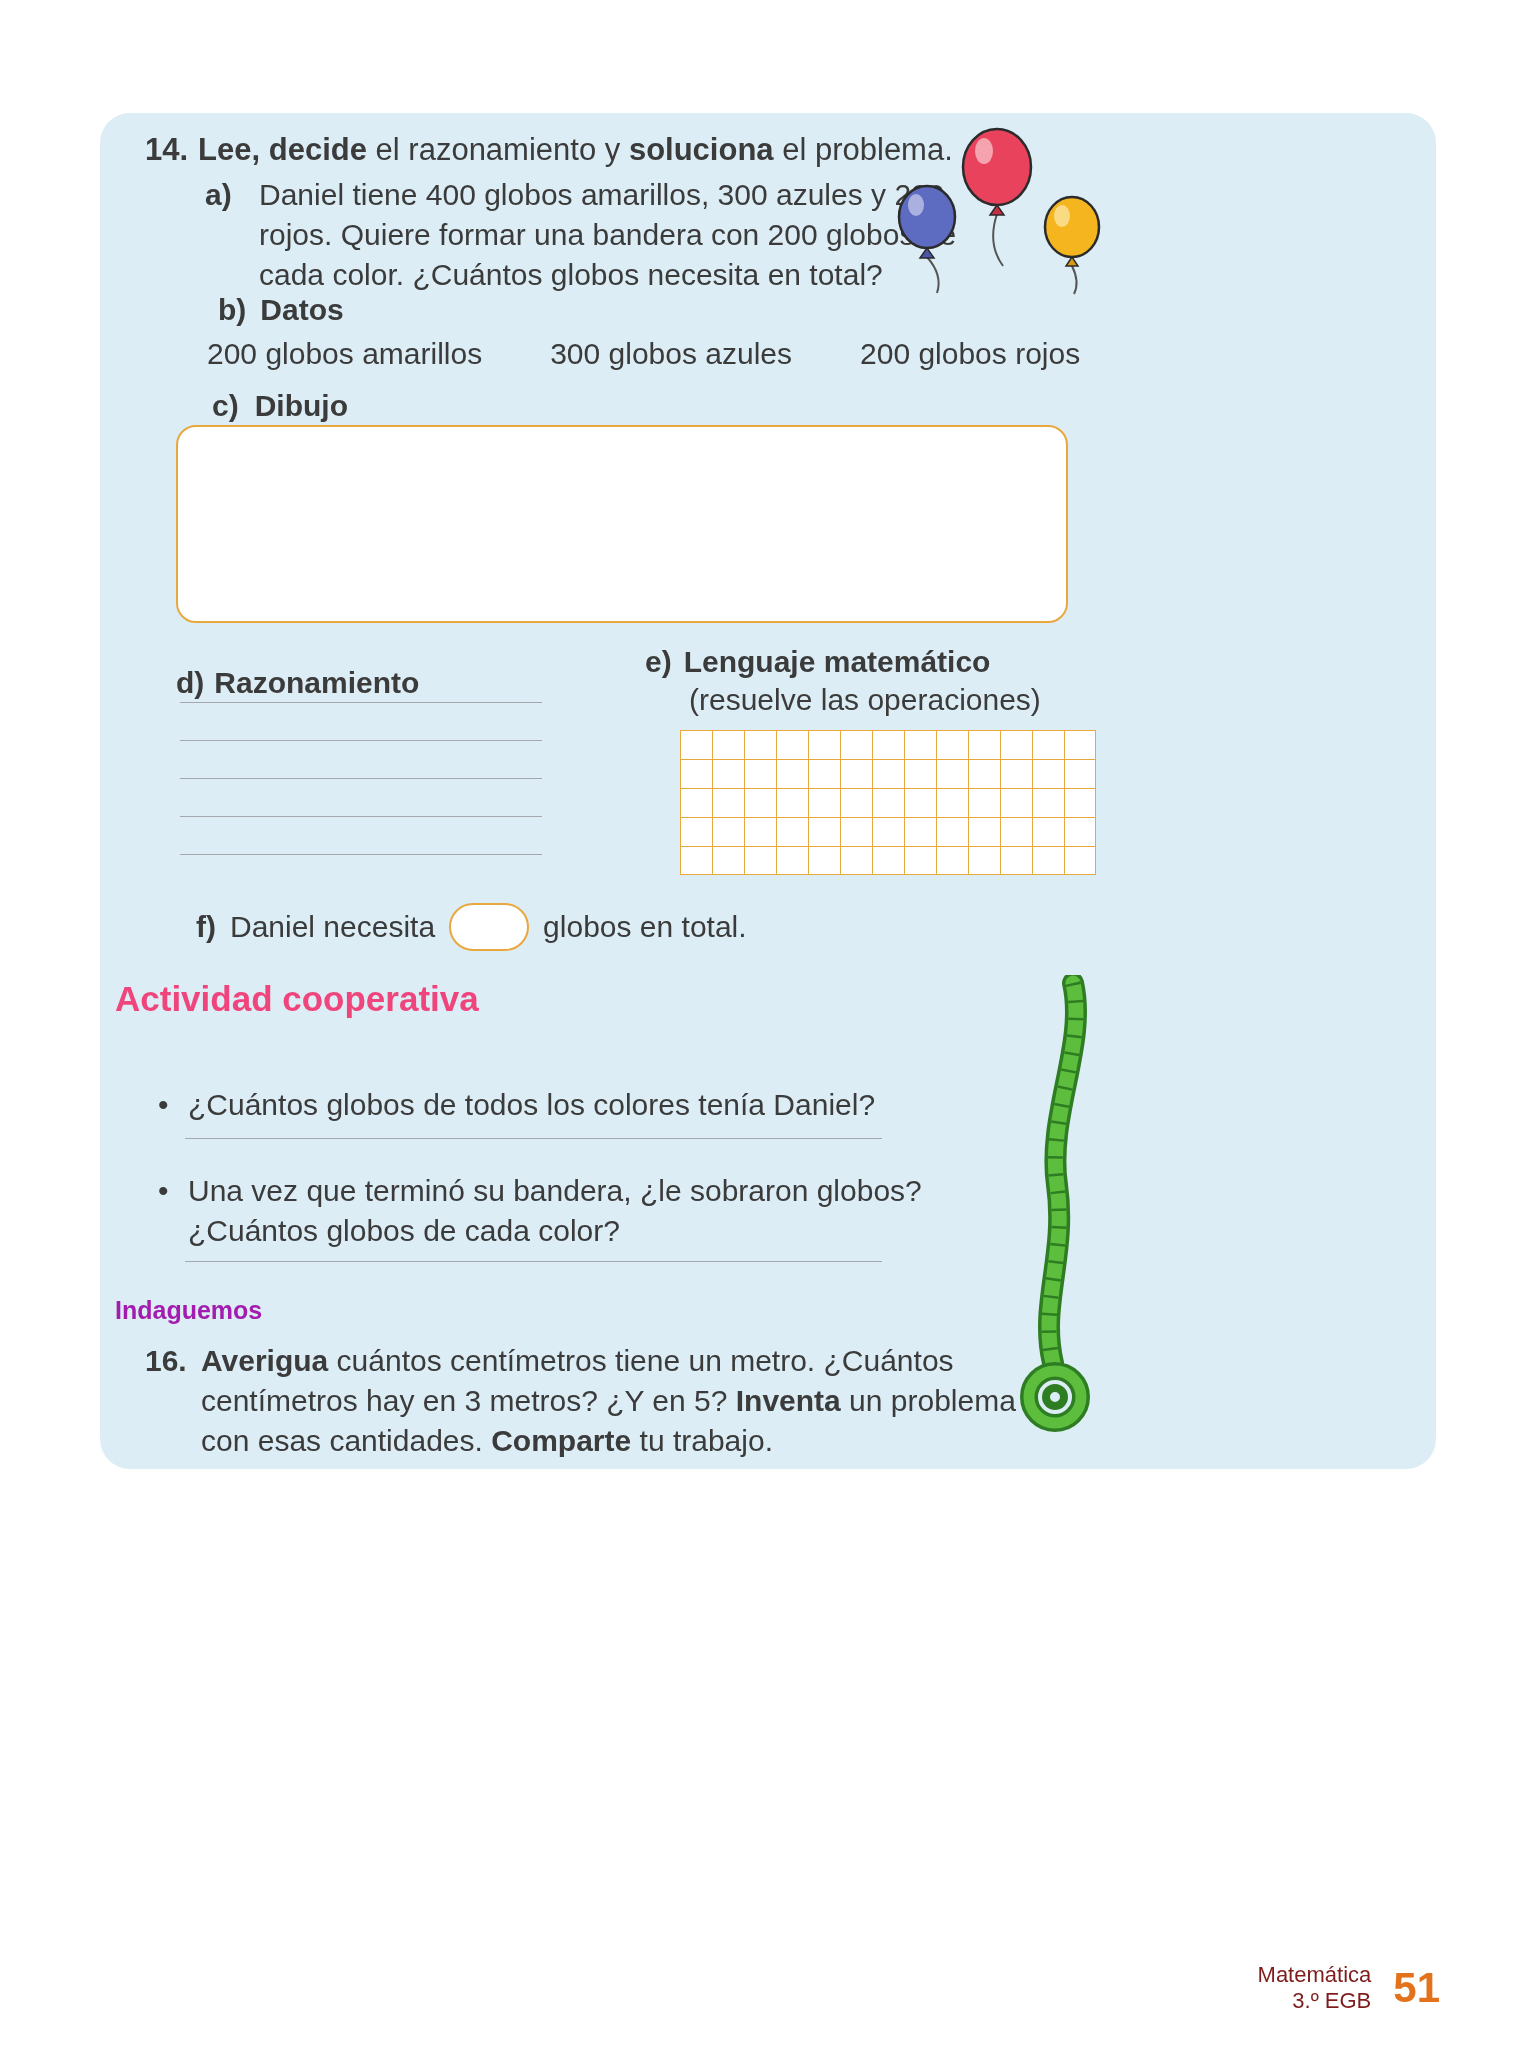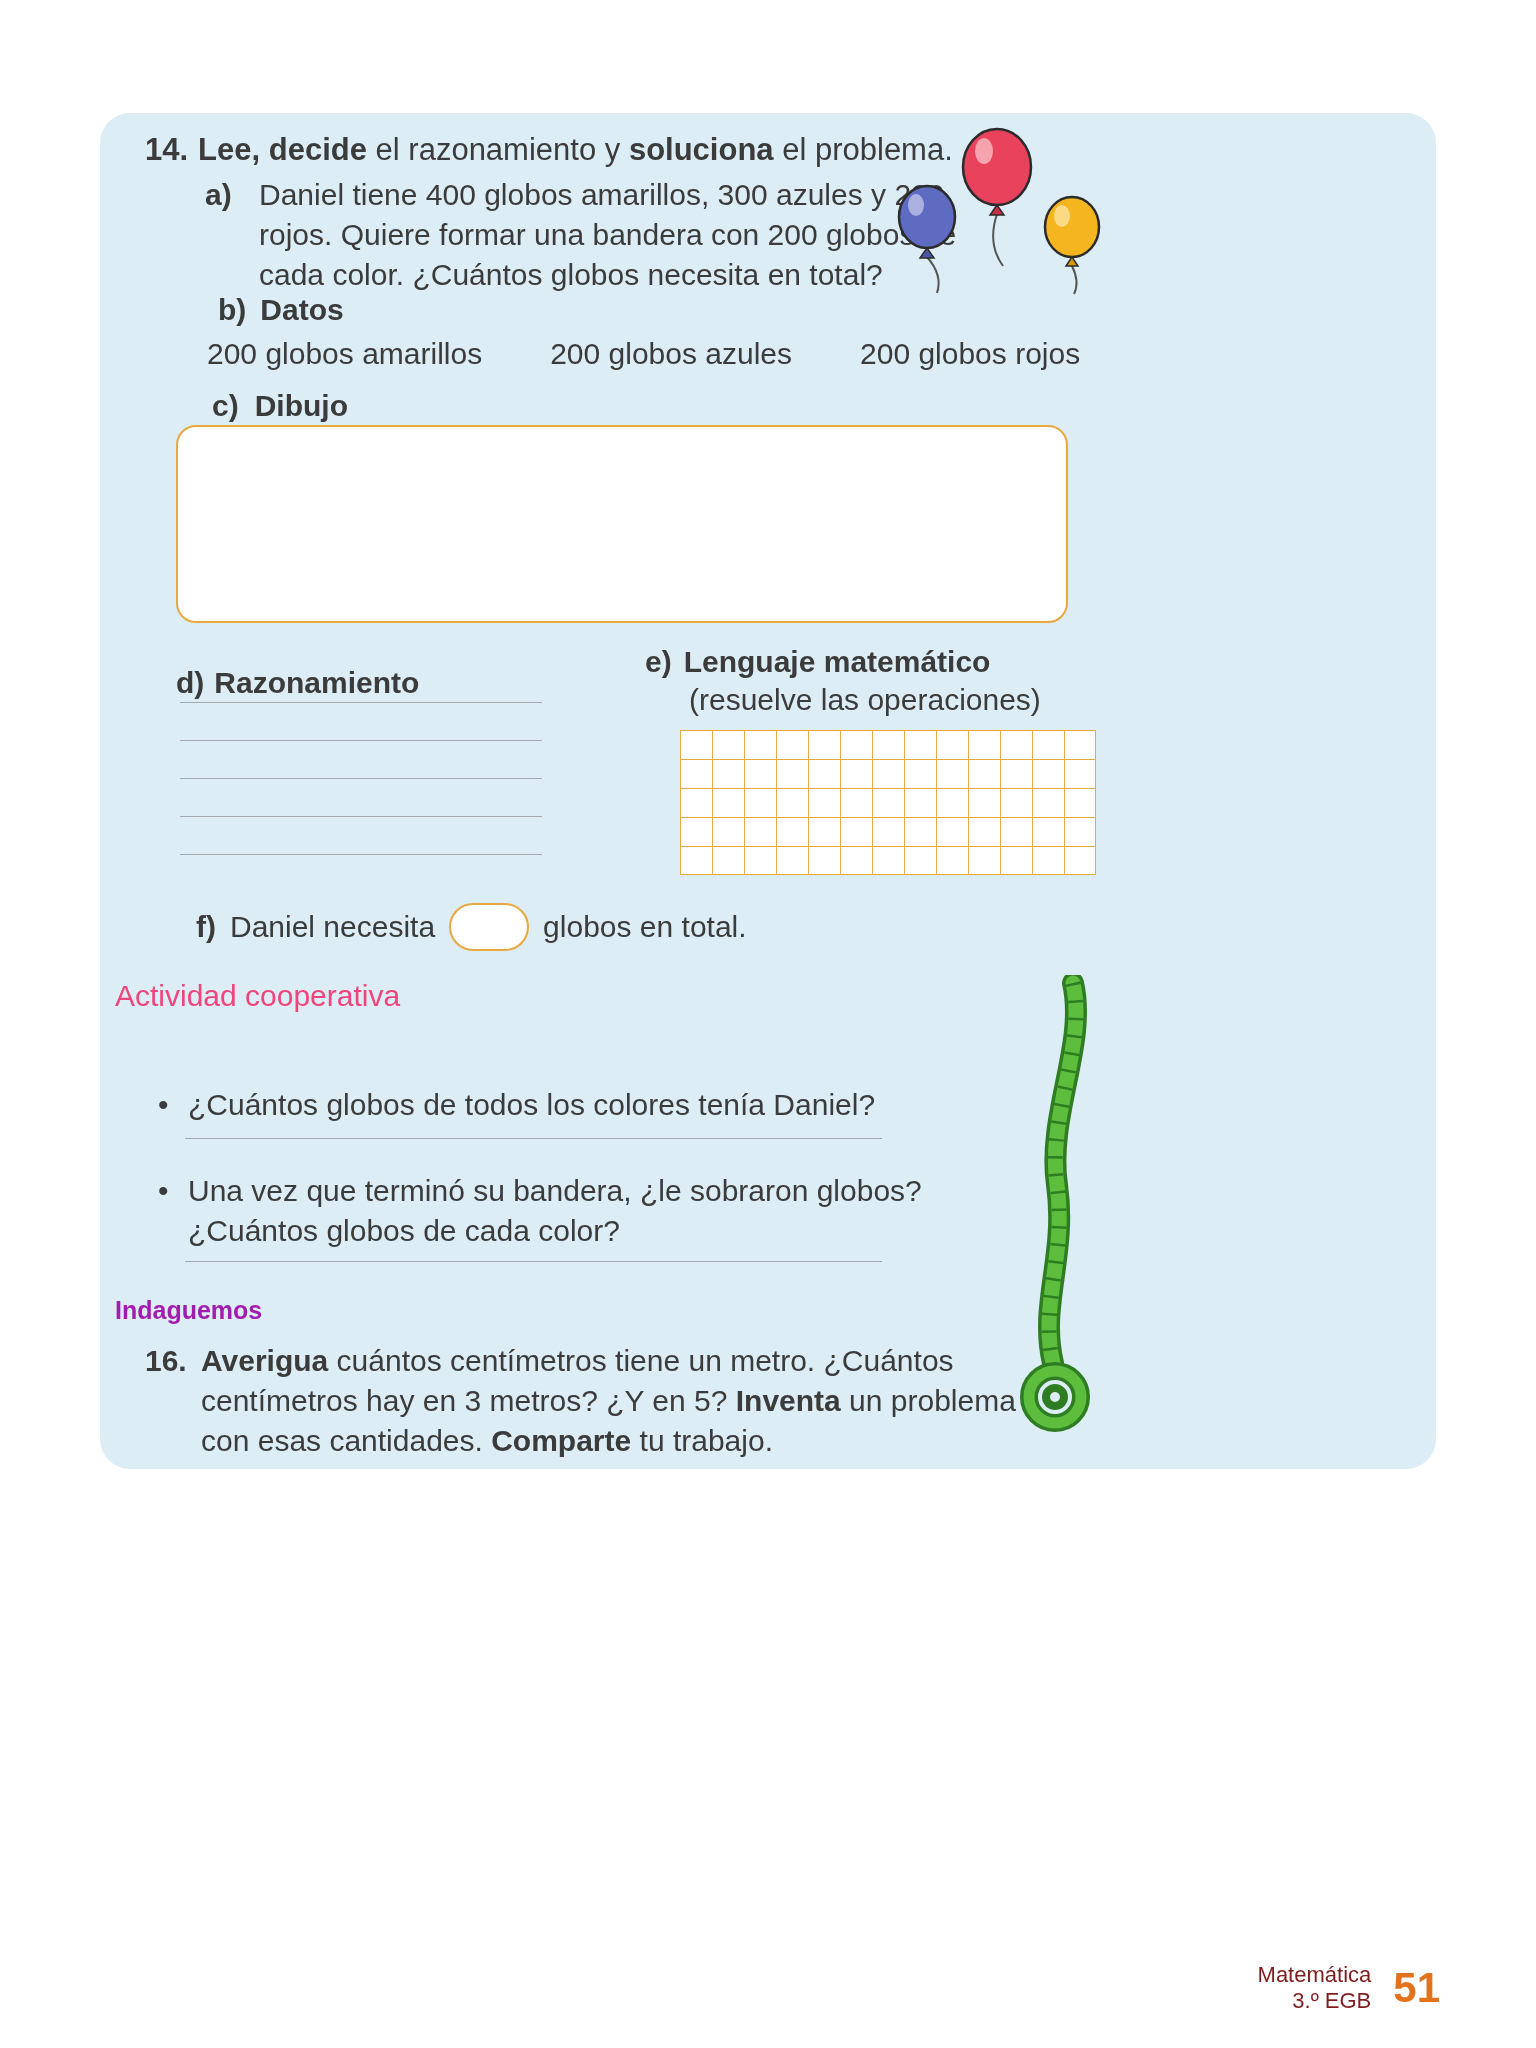--- a/index.html
+++ b/index.html
@@ -39,21 +39,21 @@
   .part-e .subtitle { display:block; margin-left:44px; margin-top:4px; font-weight:400; }
   .math-grid { left:580px; top:617px; width:416px; height:145px; background:#ffffff; border:1.5px solid #e9a83e;
       background-image:
         repeating-linear-gradient(to right, transparent 0px, transparent 31px, #e9a83e 31px, #e9a83e 32px),
         repeating-linear-gradient(to bottom, transparent 0px, transparent 28px, #e9a83e 28px, #e9a83e 29px); }
 
   .part-f { left:96px; top:790px; display:flex; align-items:center; gap:14px; font-size:30px; }
   .part-f .plabel { width:auto; flex:0 0 auto; }
   .oval { display:inline-block; width:80px; height:48px; background:#ffffff; border:2px solid #e9a83e; border-radius:26px; }
 
-  .coop-heading { left:15px; top:866px; font-size:30px; font-weight:400; color:#f0457c; }
+  .coop-heading { left:15px; top:866px; font-size:35px; font-weight:700; color:#f0457c; }
   .line15 { left:45px; top:916px; font-size:30px; }
   .line15 .ex-num { margin-right:10px; }
 
   .bullet-row { display:flex; font-size:30px; }
   .bullet { width:30px; flex:0 0 30px; }
   .bullet-row-1 { left:58px; top:972px; width:790px; }
   .q1-line { left:85px; top:1025px; width:697px; height:0; border-bottom:1.5px solid #a3a8ac; }
   .bullet-row-2 { left:58px; top:1058px; width:800px; }
   .q2-line { left:85px; top:1148px; width:697px; height:0; border-bottom:1.5px solid #a3a8ac; }
 
@@ -97,21 +97,21 @@
         <path d="M183,145 q8,16 2,28" stroke="#555" stroke-width="2" fill="none"></path>
         <ellipse cx="183" cy="106" rx="27" ry="30" fill="#f4b51e" stroke="#2b2b2b" stroke-width="2.5"></ellipse>
         <ellipse cx="173" cy="95" rx="8" ry="11" fill="#fbdf8f" opacity="0.9"></ellipse>
         <path d="M183,136 l-6,9 h12 z" fill="#d79a10" stroke="#2b2b2b" stroke-width="1.5"></path>
       </g>
     </svg>
 
     <div class="part-b"><span class="plabel">b)</span><span class="ptitle">Datos</span></div>
     <div class="datos-row">
       <span>200 globos amarillos</span>
-      <span>200 globos azules</span>
+      <span>300 globos azules</span>
       <span>200 globos rojos</span>
     </div>
 
     <div class="part-c"><span class="plabel">c)</span><span class="ptitle">Dibujo</span></div>
     <div class="draw-box"></div>
 
     <div class="part-d"><span class="plabel">d)</span><span class="ptitle">Razonamiento</span></div>
     <div class="d-lines">
       <div class="ans-line"></div>
       <div class="ans-line"></div>

